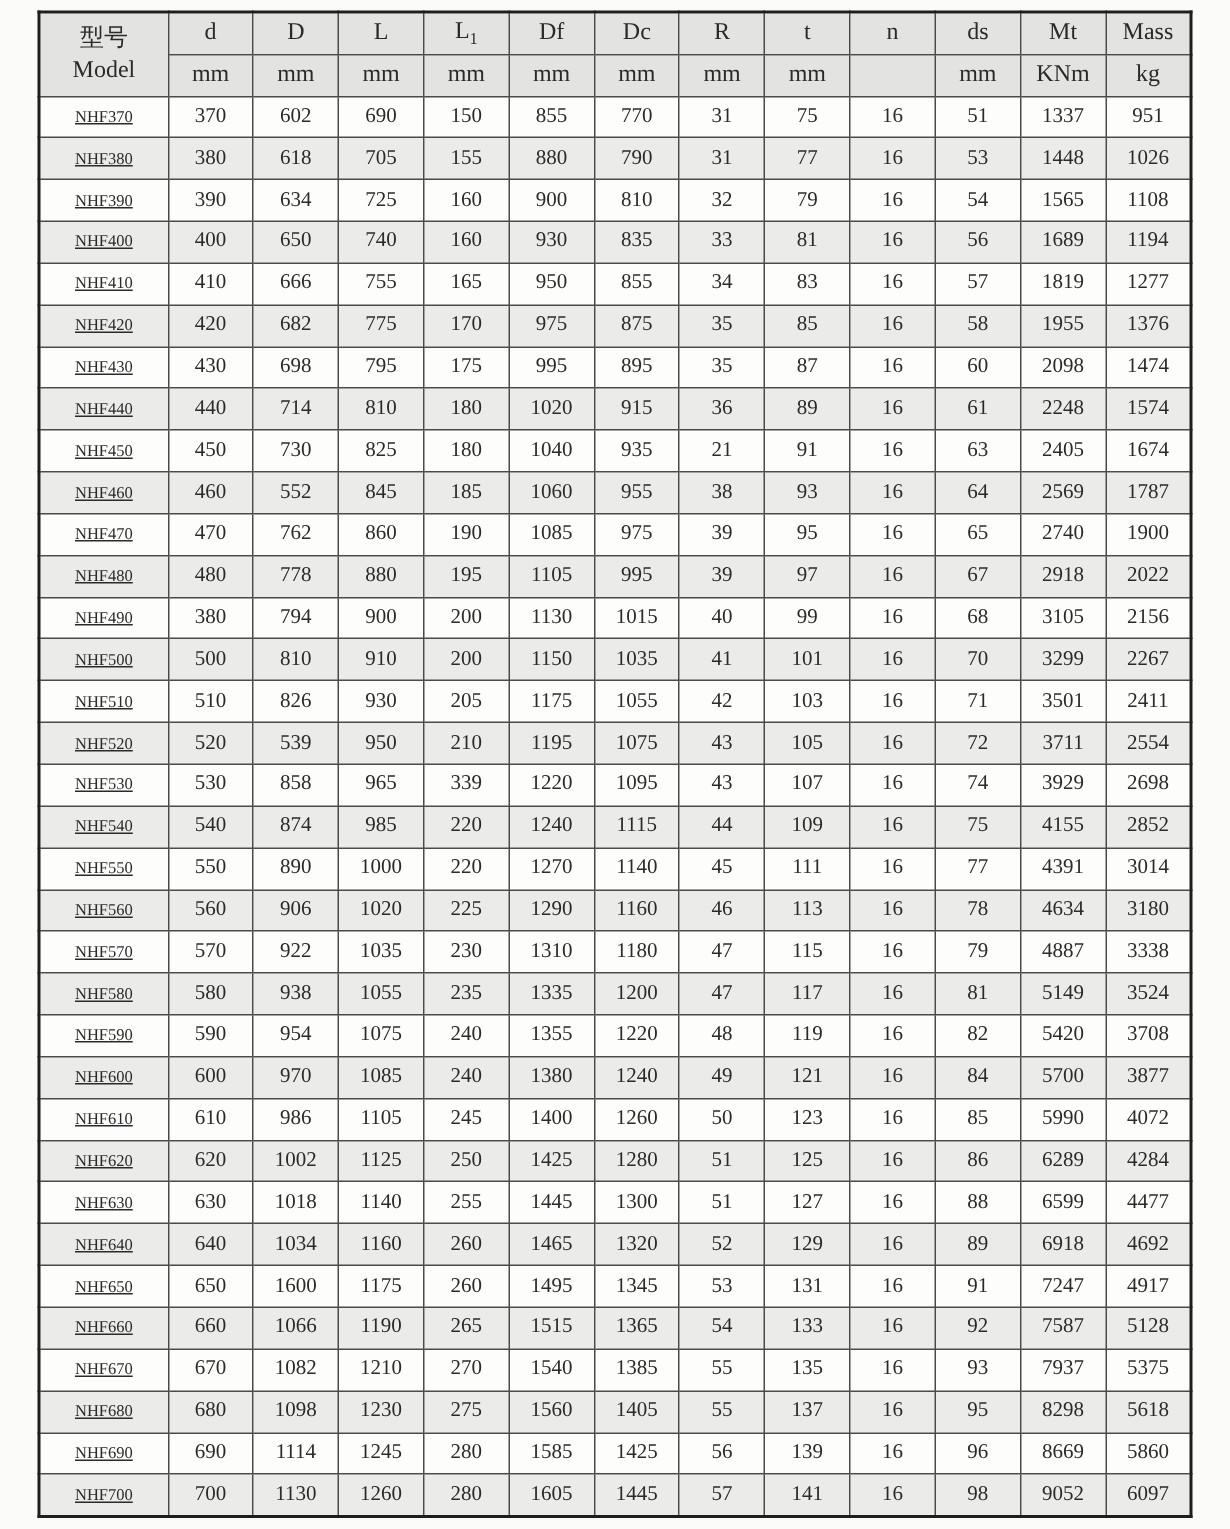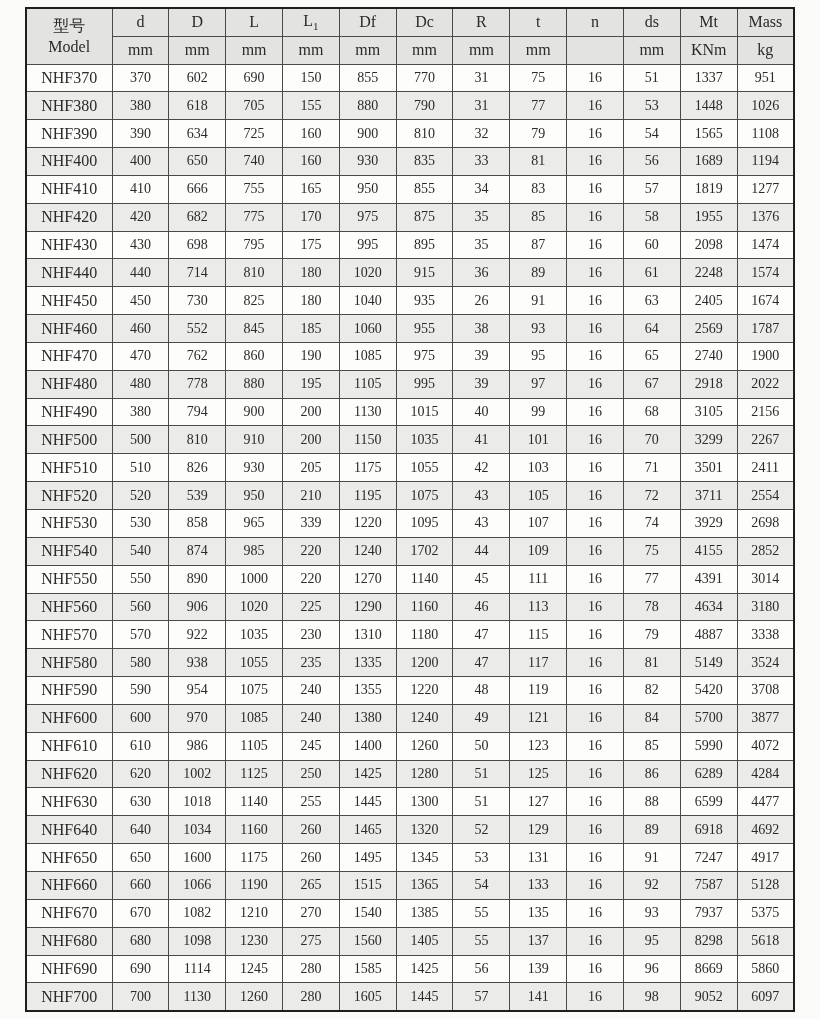--- a/index.html
+++ b/index.html
@@ -34,21 +34,21 @@
     background: #e3e3e1;
     font-weight: normal;
     font-size: 16px;
     height: 28px;
   }
   thead th sub { font-size: 11px; }
   th.model-th { font-size: 16px; line-height: 1.35; }
   tbody td { font-size: 14px; height: 27px; }
   tbody tr:nth-child(odd)  { background: #fdfdfc; }
   tbody tr:nth-child(even) { background: #ebebe9; }
-  tbody td.model-col { font-size: 16px; }
+  tbody td.model-col { font-size: 11px; text-decoration: underline; }
 </style>
 </head>
 <body>
 
 <div class="page">
   <table class="spec-table">
     <colgroup>
       <col class="col-model">
       <col>
         <col>
@@ -219,21 +219,21 @@
           <td>1574</td>
         </tr>
         <tr>
           <td class="model-col">NHF450</td>
           <td>450</td>
           <td>730</td>
           <td>825</td>
           <td>180</td>
           <td>1040</td>
           <td>935</td>
-          <td>26</td>
+          <td>21</td>
           <td>91</td>
           <td>16</td>
           <td>63</td>
           <td>2405</td>
           <td>1674</td>
         </tr>
         <tr>
           <td class="model-col">NHF460</td>
           <td>460</td>
           <td>552</td>
@@ -353,21 +353,21 @@
           <td>3929</td>
           <td>2698</td>
         </tr>
         <tr>
           <td class="model-col">NHF540</td>
           <td>540</td>
           <td>874</td>
           <td>985</td>
           <td>220</td>
           <td>1240</td>
-          <td>1702</td>
+          <td>1115</td>
           <td>44</td>
           <td>109</td>
           <td>16</td>
           <td>75</td>
           <td>4155</td>
           <td>2852</td>
         </tr>
         <tr>
           <td class="model-col">NHF550</td>
           <td>550</td>

